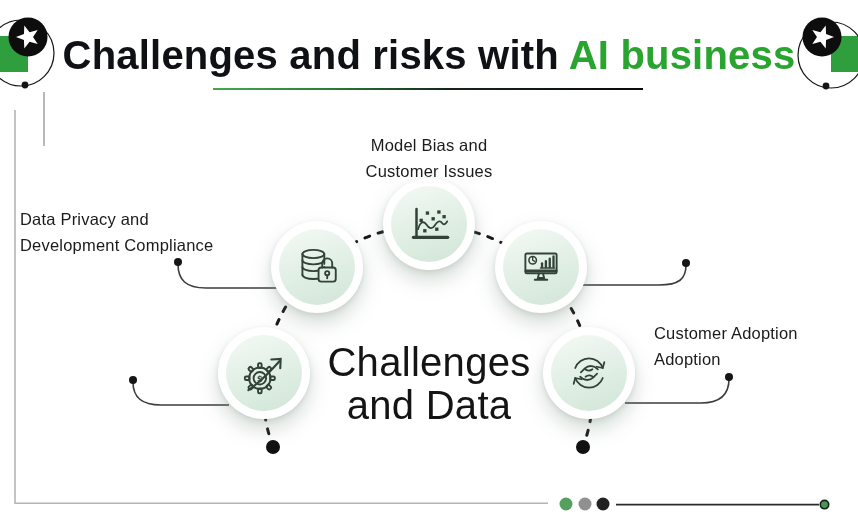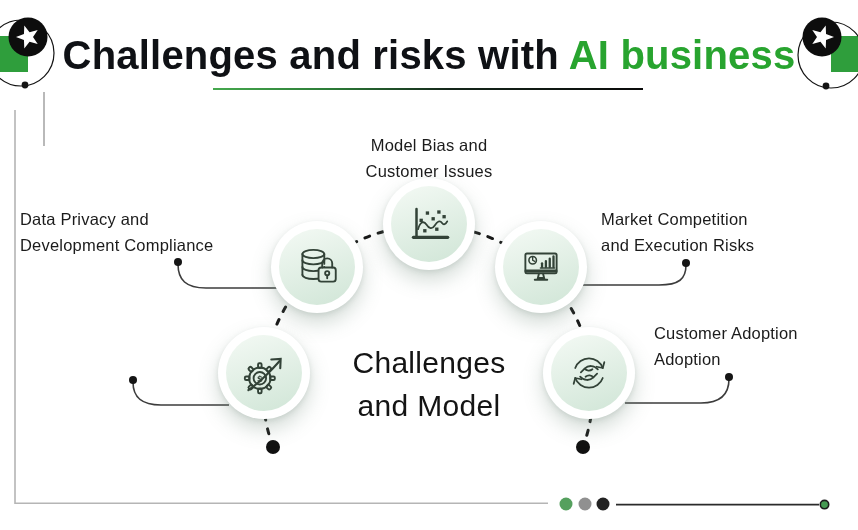--- a/index.html
+++ b/index.html
@@ -26,21 +26,21 @@
   .node-4 { left:543px; top:327px; }
 
   .label { position:absolute; font-size:16.5px; line-height:26px; color:#1b1b1b; letter-spacing:.2px; }
   .label-0 { top:126px; left:329px; width:200px; text-align:center;margin-top:6px; }
   .label-1 { top:206px; left:20px;  width:238px; text-align:left; }
   .label-2 { top:206px; left:601px; width:220px; text-align:left; }
   .label-3 { top:328px; left:36px;  width:222px; text-align:left; }
   .label-4 { top:320px; left:654px; width:190px; text-align:left; }
 
   .center-text { position:absolute; top:341px; left:279px; width:300px; text-align:center;
-          font-size:30px; line-height:43px; color:#141414; font-weight:400; letter-spacing:.3px; }
+          font-size:40px; line-height:43px; color:#141414; font-weight:400; letter-spacing:.3px; }
 </style>
 </head>
 <body>
 
 <div class="stage">
 
   <svg class="base" width="858" height="530" viewBox="0 0 858 530">
 
     <g>
       <line x1="44" y1="92" x2="44" y2="146" stroke="#a8a8a8" stroke-width="1.6"></line>
@@ -194,29 +194,25 @@
   </div>
 
   <div class="label label-0">
     <div>Model Bias and</div>
     <div>Customer Issues</div>
   </div>
   <div class="label label-1">
     <div>Data Privacy and</div>
     <div>Development Compliance</div>
   </div>
-  <div class="label label-2">
-    <div>Market Competition</div>
-    <div>and Execution Risks</div>
-  </div>
   <div class="label label-3">
   </div>
   <div class="label label-4">
     <div>Customer Adoption</div>
     <div>Adoption</div>
   </div>
 
   <div class="center-text">
     <div>Challenges</div>
-    <div>and Model</div>
+    <div>and Data</div>
   </div>
 
 </div>
 
 </body></html>

